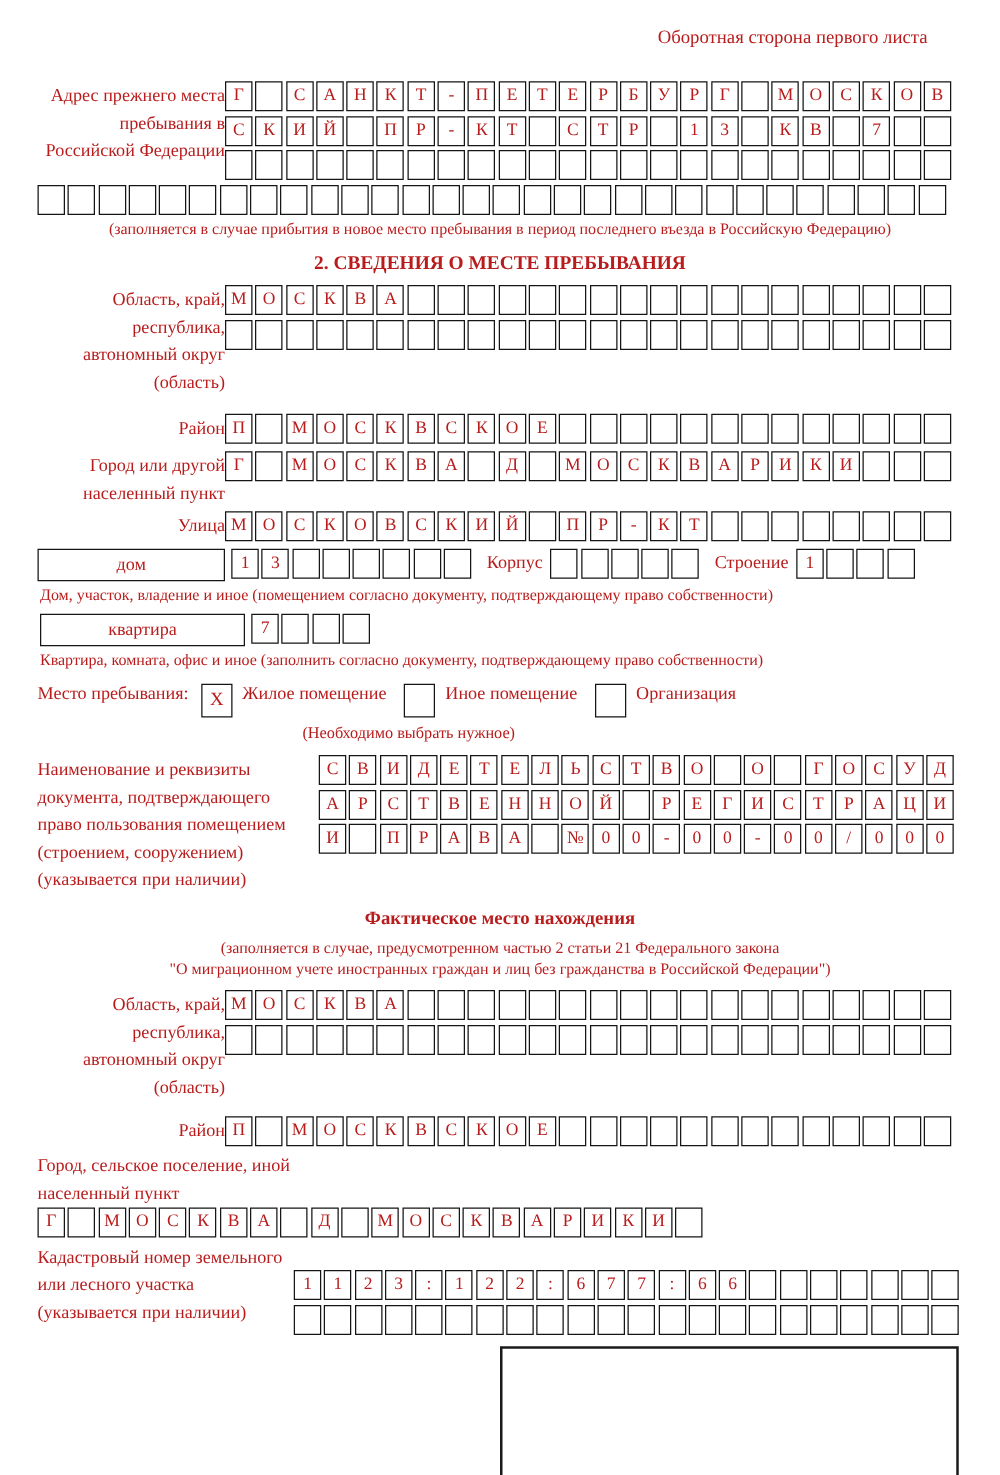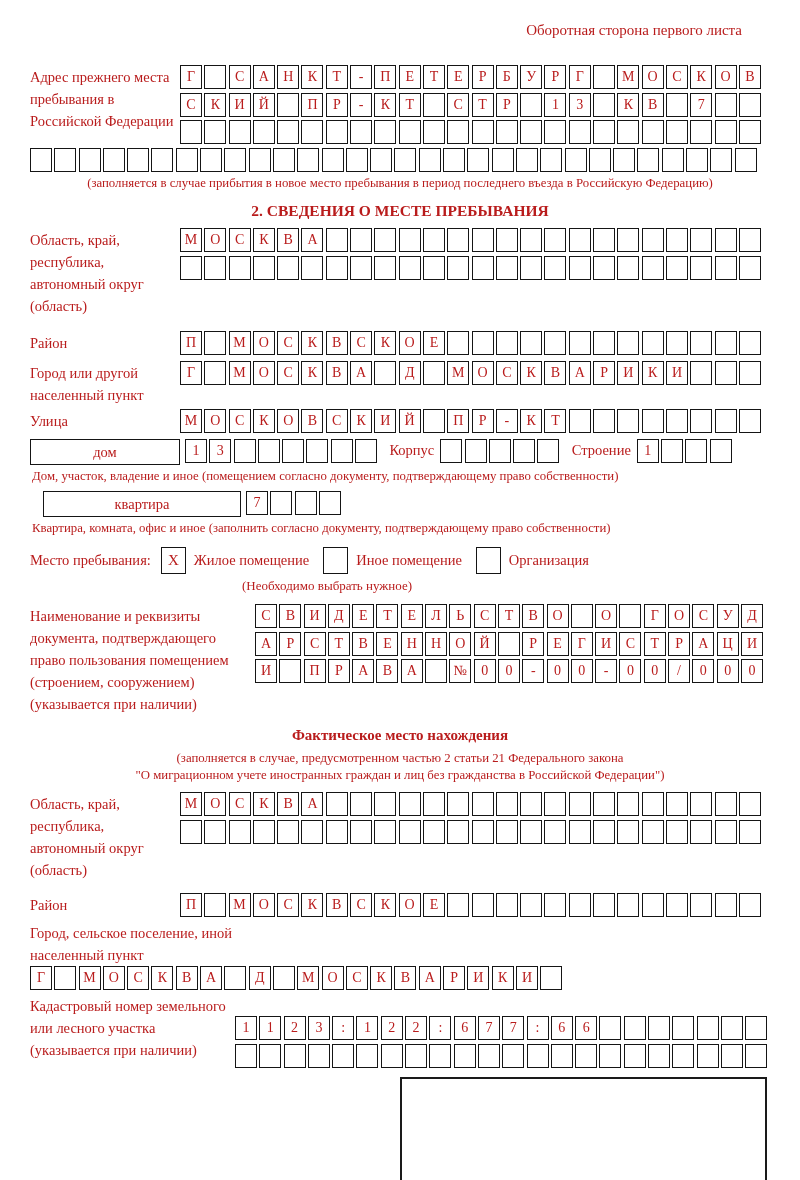--- a/index.html
+++ b/index.html
@@ -8,21 +8,21 @@
     width:800px;height:1180px;
     box-sizing:border-box;
     padding:14px 30px 0 30px;
     overflow:hidden;
     font-family:"Liberation Serif","DejaVu Serif",serif;
     color:#b91c1c;
   }
   .corner{font-size:15px;text-align:right;margin:8px 28px 26px 0;}
   .frow{display:flex;align-items:flex-start;}
   .col{display:flex;flex-direction:column;}
-  .lab{width:150px;flex-shrink:0;font-size:14.5px;line-height:22px;padding-top:1px;}
+  .lab{width:150px;flex-shrink:0;font-size:14.5px;line-height:22px;padding-top:1px;text-align:right;}
   .lab205{width:205px;flex-shrink:0;font-size:14.5px;line-height:22px;padding-top:1px;}
   .lab225{width:225px;flex-shrink:0;font-size:14.5px;line-height:22px;padding-top:1px;}
   .cells{display:flex;flex-wrap:nowrap;}
   .cellrow{margin-bottom:3.5px;}
   .cell{
     box-sizing:border-box;flex-shrink:0;
     width:22px;height:24px;
     border:1.6px solid #151515;
     margin-right:2.3px;
     display:flex;align-items:center;justify-content:center;
@@ -31,24 +31,24 @@
   .note{font-size:12.8px;line-height:17px;}
   .center{text-align:center;}
   .sec-title{font-size:15.5px;font-weight:bold;text-align:center;margin:10px 0 8px 0;}
   .sub-title{font-size:15px;font-weight:bold;text-align:center;margin:12px 0 6px 0;}
   .fieldbox{
     box-sizing:border-box;height:26px;border:1.6px solid #151515;
     display:flex;align-items:center;justify-content:center;
     font-size:14.5px;flex-shrink:0;
   }
   .house-box{width:150px;margin-right:5px;}
-  .apt-box{width:198px;margin-left:13px;margin-right:5px;}
+  .apt-box{width:164px;margin-left:2px;margin-right:5px;}
   .inline-lab{font-size:14.5px;padding:3px 6px 0 10px;flex-shrink:0;}
   .rowgap{margin-bottom:6px;}
-  .placerow{align-items:center;margin-top:10px;}
+  .placerow{align-items:flex-start;margin-top:10px;}
   .pt-label{font-size:14.5px;margin-right:10px;}
   .pt-opt{font-size:14.5px;margin:0 14px 0 8px;}
   .cb{
     box-sizing:border-box;width:25px;height:27px;border:1.7px solid #151515;
     display:flex;align-items:center;justify-content:center;
     font-size:15px;flex-shrink:0;
   }
   .pt-note{font-size:13px;margin:4px 0 10px 182px;width:230px;text-align:center;}
   .stamp-box{
     box-sizing:border-box;margin-left:370px;margin-top:6px;

